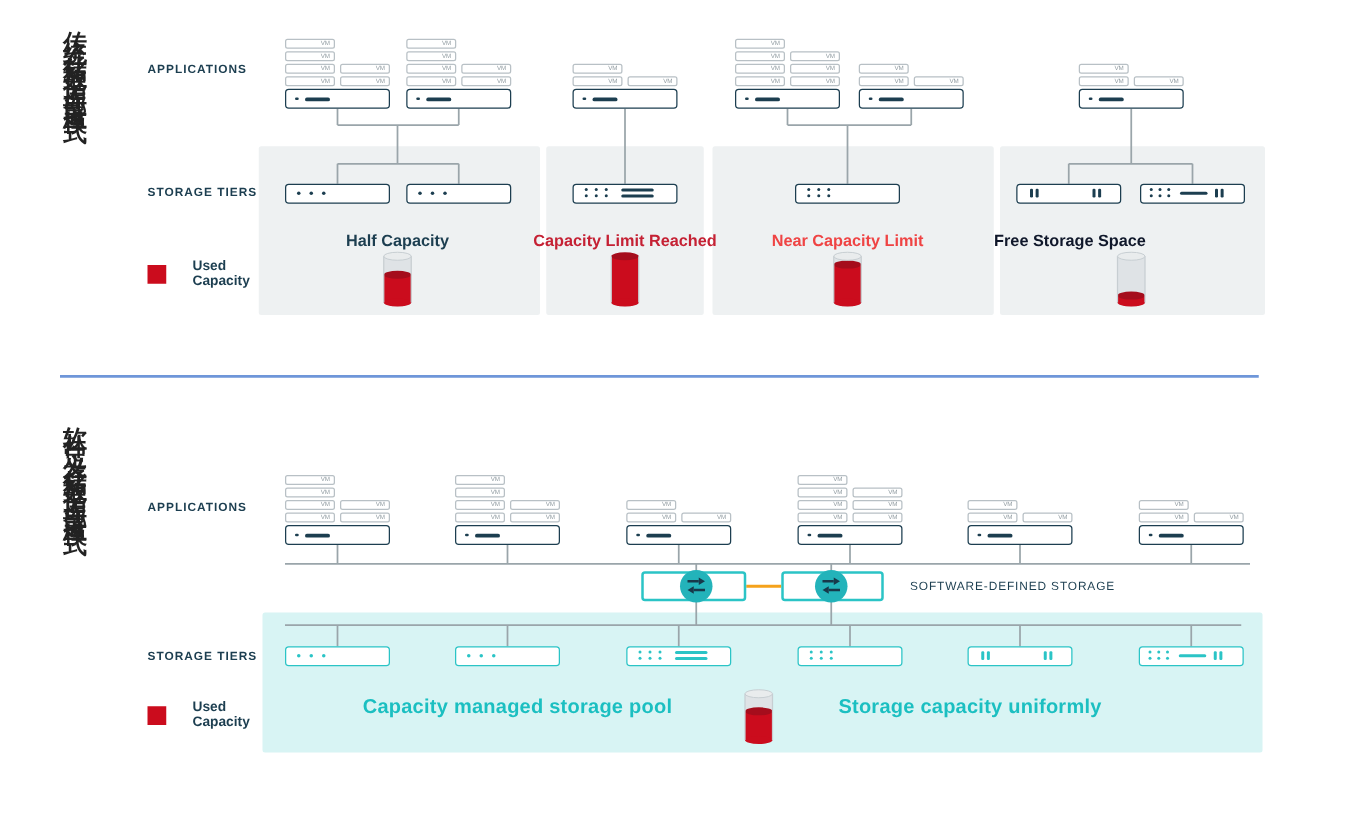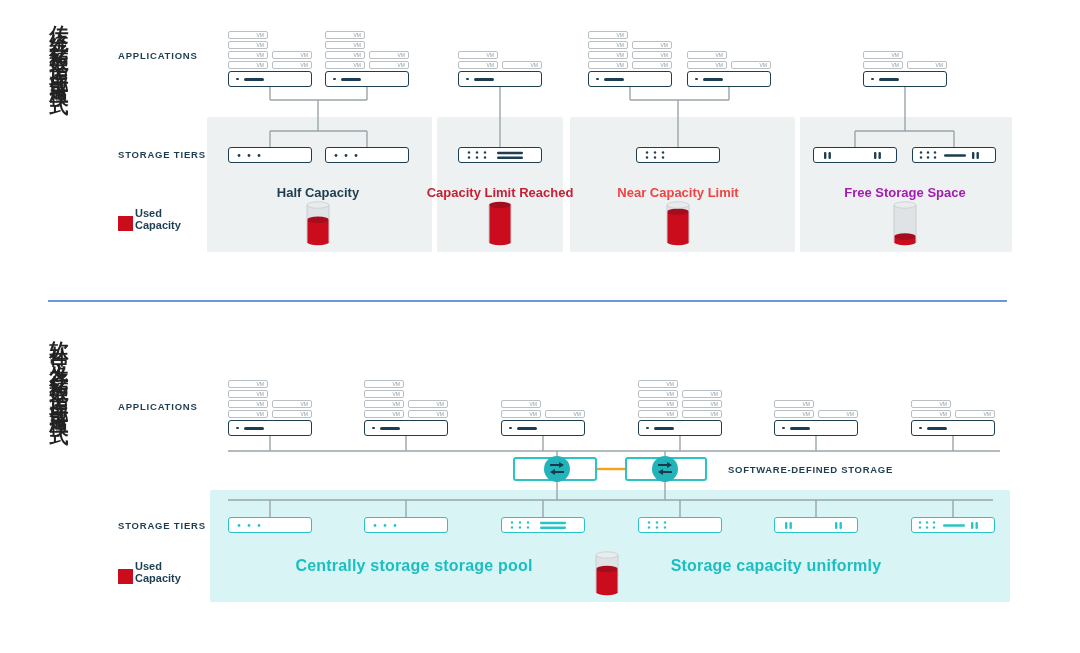--- a/index.html
+++ b/index.html
@@ -12,21 +12,21 @@
   #canvas{position:relative;width:1080px;height:653px;background:#fff;overflow:hidden}
   svg.lines{position:absolute;left:0;top:0;z-index:1;pointer-events:none}
   .panel{position:absolute;z-index:0;border-radius:2px}
   .panel.gray{background:var(--panel-gray)}
   .panel.teal{background:var(--panel-teal)}
   .vtitle{position:absolute;writing-mode:vertical-rl;text-orientation:upright;
     font-size:19px;font-weight:600;color:#222;letter-spacing:7px;z-index:2;
     font-family:"Liberation Sans",sans-serif}
   .sec-label{position:absolute;font-size:9.5px;font-weight:700;color:var(--navy);
     letter-spacing:.8px;z-index:2}
-  .legend{position:absolute;z-index:2;display:flex;gap:2px;align-items:flex-end}
+  .legend{position:absolute;z-index:2;display:flex;gap:21px;align-items:center}
   .legend .sw{width:15px;height:15px;background:var(--red);flex:none}
   .legend .lt{font-size:11px;font-weight:700;color:var(--navy);line-height:12px;width:52px}
   .stack{position:absolute;z-index:2;width:84px}
   .vmrow{display:flex;height:8px;margin-bottom:2px;justify-content:space-between}
   .vmrow.single{justify-content:flex-start}
   .vm{width:40px;height:8px;border:1px solid var(--vm-border);border-radius:2px;
     background:#fff;font-size:5px;line-height:6px;color:var(--vm-text);
     text-align:right;padding-right:3px;overflow:hidden}
   .server{height:16px;border:1.5px solid var(--navy);border-radius:3px;background:#fff;
     display:flex;align-items:center}
@@ -34,21 +34,21 @@
   .server .dash{width:20px;height:3px;border-radius:1.5px;background:var(--navy);margin-left:5px}
   .sbox{position:absolute;z-index:2;width:84px;height:16px;background:#fff;border-radius:3px}
   .sbox.navy{border:1.5px solid var(--navy)}
   .sbox.teal{border:1.5px solid var(--teal)}
   .caption{position:absolute;z-index:2;width:150px;height:28px;display:flex;flex-direction:column;
     justify-content:flex-end;text-align:center;font-size:13px;font-weight:700;line-height:14px;
     color:var(--navy)}
   .cyl{position:absolute;z-index:2}
   .sdsbox{position:absolute;z-index:2;height:24px;background:#fff;border:2px solid var(--teal);border-radius:3px}
   .sdscircle{position:absolute;z-index:3;width:28px;height:28px}
-  .sdslabel{position:absolute;z-index:2;font-size:9.5px;font-weight:700;letter-spacing:.7px;color:var(--navy)}
+  .sdslabel{position:absolute;z-index:2;font-size:9.5px;font-weight:400;letter-spacing:.7px;color:var(--navy)}
   .pool-caption{position:absolute;z-index:2;width:330px;text-align:center;font-size:16px;
     font-weight:700;color:var(--teal-text);letter-spacing:.2px}
 </style>
 </head>
 <body>
 
 <div id="canvas">
 
   <div class="panel gray" style="left:207px;top:117px;width:225px;height:135px"></div>
   <div class="panel gray" style="left:437px;top:117px;width:126px;height:135px"></div>
@@ -92,21 +92,21 @@
     <span class="lt">Used Capacity</span>
   </div>
   <div class="legend" style="left:118px;top:560px">
     <span class="sw"></span>
     <span class="lt">Used Capacity</span>
   </div>
 
   <div class="caption" style="left: 425px; top: 172px; color: rgb(197, 33, 52);">Capacity Limit Reached</div>
   <div class="caption" style="left: 243px; top: 172px; color: rgb(28, 62, 80);">Half Capacity</div>
   <div class="caption" style="left: 603px; top: 172px; color: #ef4444;">Near Capacity Limit</div>
-  <div class="caption" style="left: 830px; top: 172px; color: #a21caf;">Free Storage Space</div>
+  <div class="caption" style="left: 781px; top: 172px; color: #0f172a;">Free Storage Space</div>
 
   <div class="sdsbox" style="left:513px;top:457px;width:84px"></div>
   <div class="sdsbox" style="left:625px;top:457px;width:82px"></div>
   <div class="sdscircle" style="left:543px;top:455px">
     <svg width="28" height="28" viewBox="0 0 28 28">
       <circle cx="14" cy="14" r="13" fill="#23b3ba"></circle>
       <path d="M7 10 H16" stroke="#17394a" stroke-width="2" fill="none"></path>
       <path d="M16 7 L21 10 L16 13 Z" fill="#17394a"></path>
       <path d="M21 17 H12" stroke="#17394a" stroke-width="2" fill="none"></path>
       <path d="M12 14 L7 17 L12 20 Z" fill="#17394a"></path>
@@ -116,21 +116,21 @@
     <svg width="28" height="28" viewBox="0 0 28 28">
       <circle cx="14" cy="14" r="13" fill="#23b3ba"></circle>
       <path d="M7 10 H16" stroke="#17394a" stroke-width="2" fill="none"></path>
       <path d="M16 7 L21 10 L16 13 Z" fill="#17394a"></path>
       <path d="M21 17 H12" stroke="#17394a" stroke-width="2" fill="none"></path>
       <path d="M12 14 L7 17 L12 20 Z" fill="#17394a"></path>
     </svg>
   </div>
   <div class="sdslabel" style="left:728px;top:464px">SOFTWARE-DEFINED STORAGE</div>
 
-  <div class="pool-caption" style="left:249px;top:557px">Centrally storage storage pool</div>
+  <div class="pool-caption" style="left:249px;top:557px">Capacity managed storage pool</div>
   <div class="pool-caption" style="left:611px;top:557px">Storage capacity uniformly</div>
 
   <div id="gen">
       <div class="stack" style="left: 228px; top: 31px;">
         <div class="vmrow single">
           <div class="vm">VM</div>
         </div>
         <div class="vmrow single">
           <div class="vm">VM</div>
         </div>

